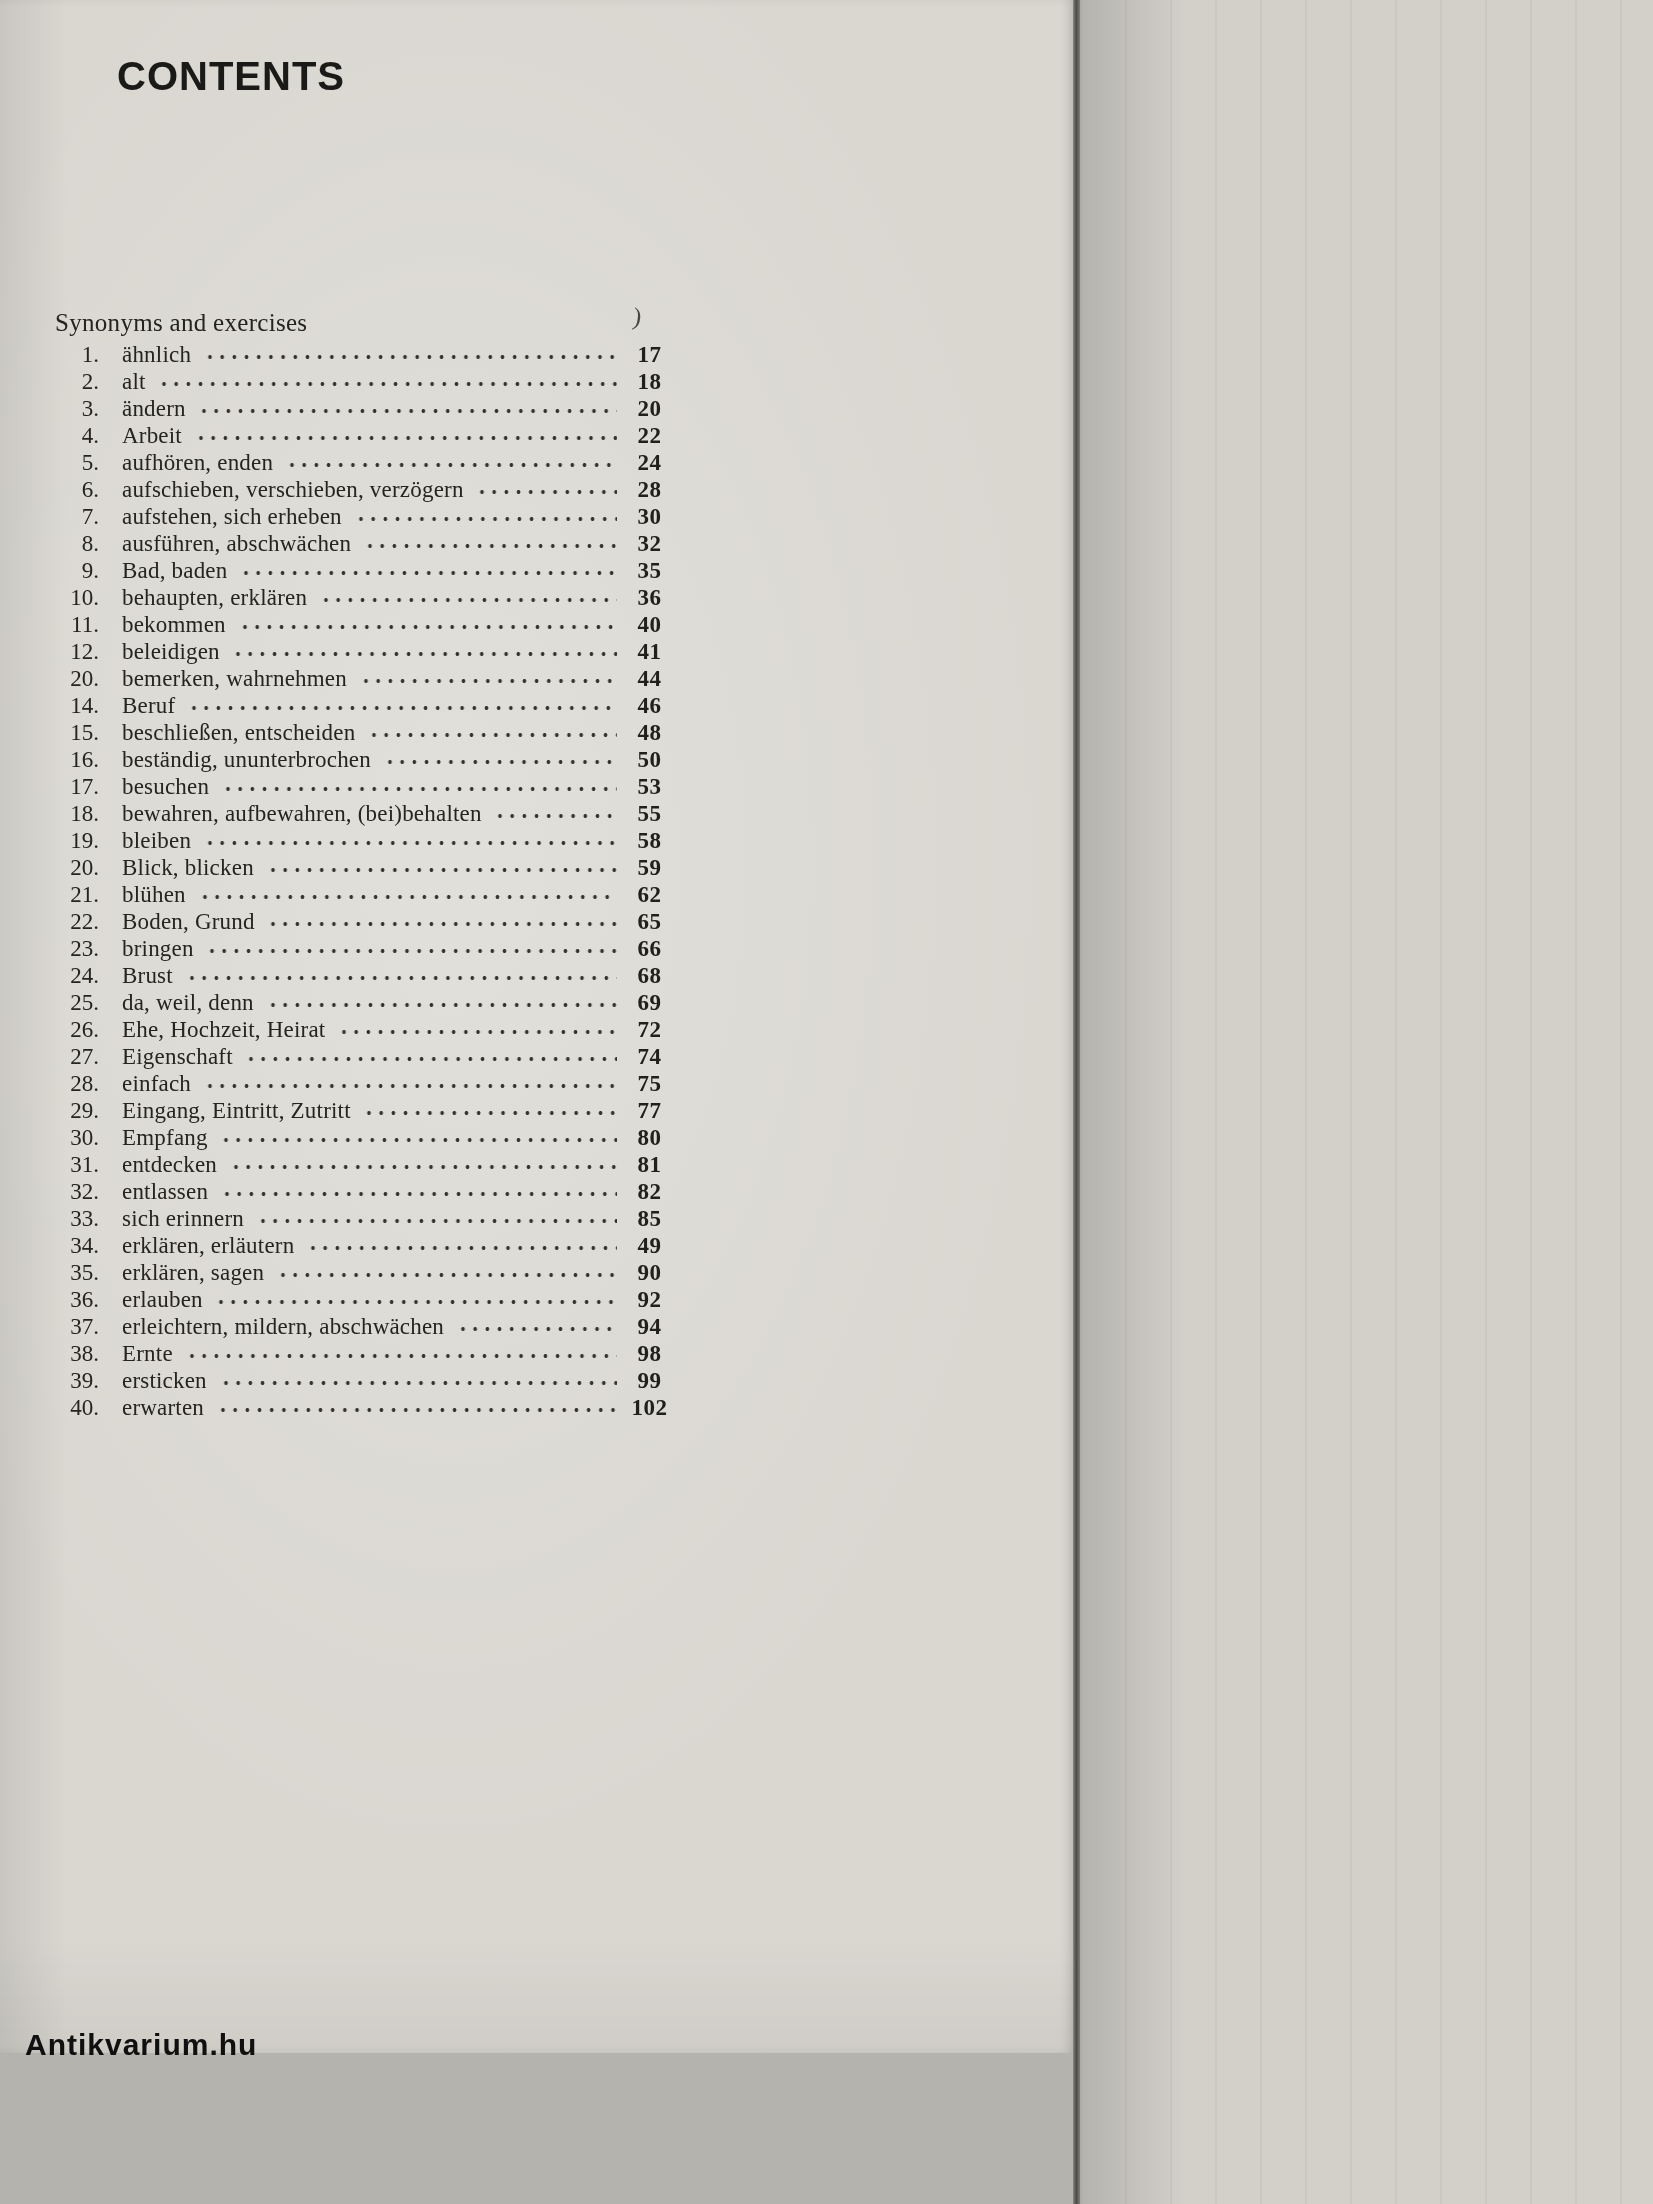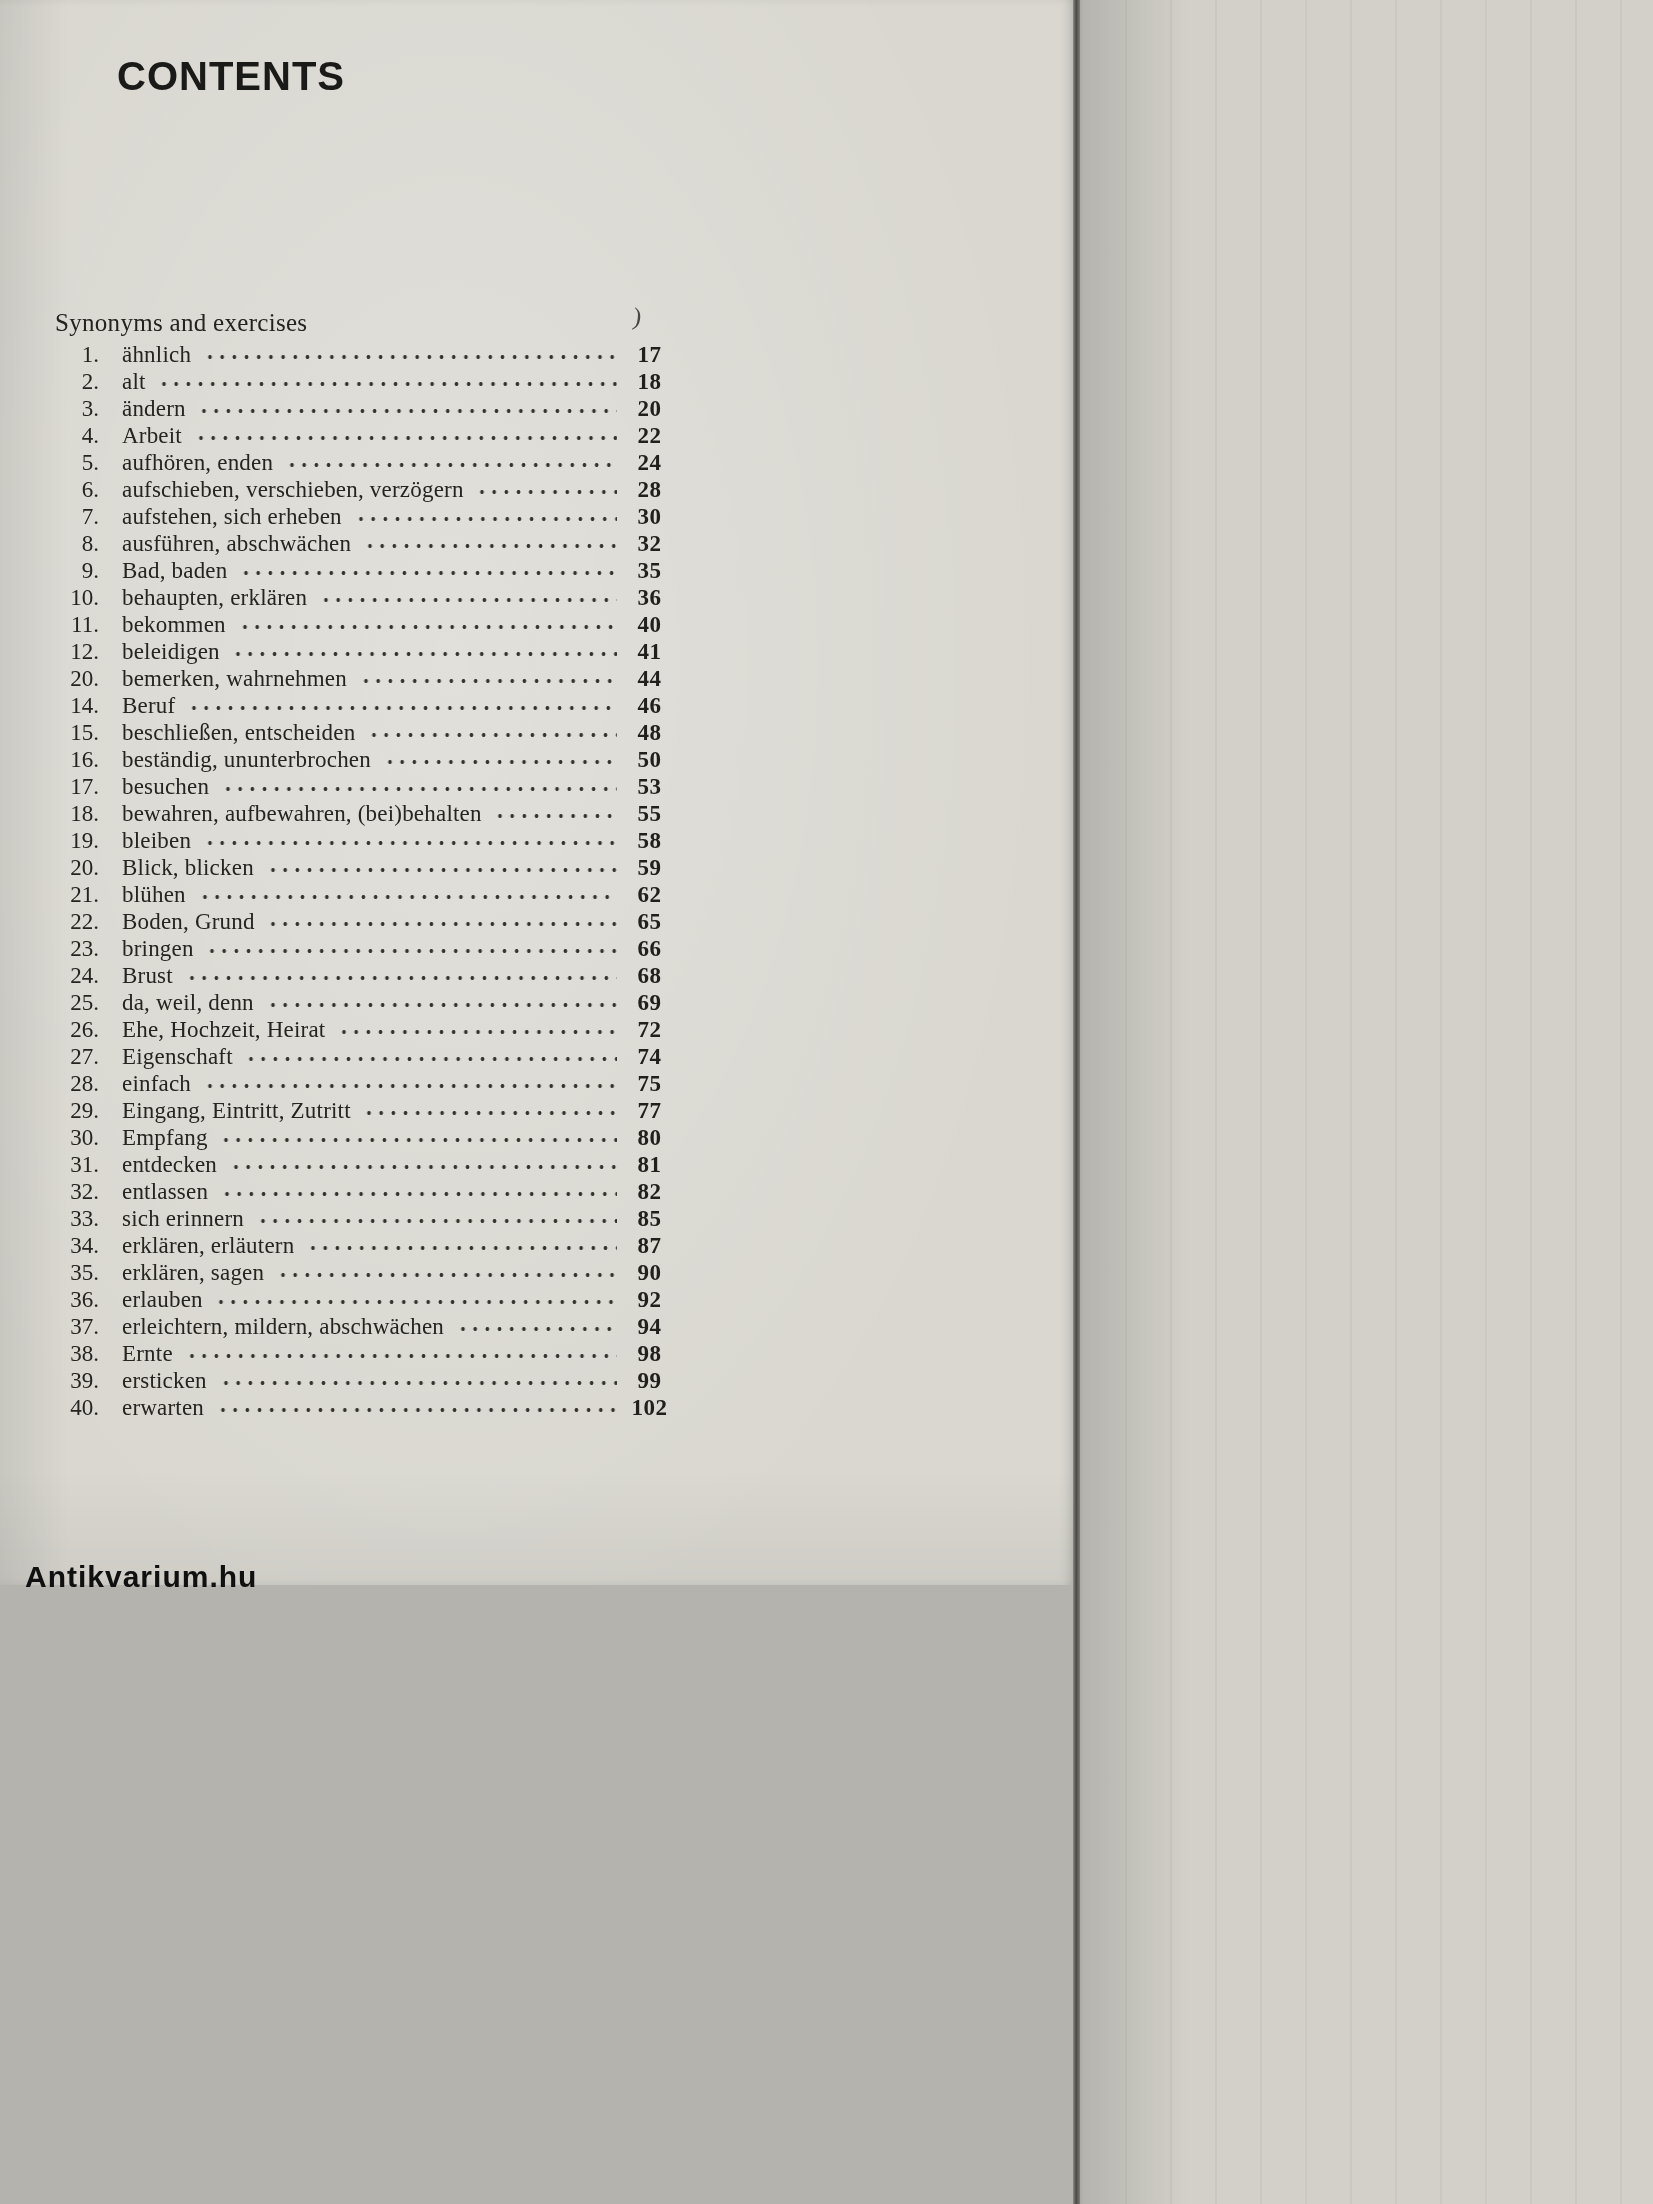--- a/index.html
+++ b/index.html
@@ -5,21 +5,21 @@
   html,body{margin:0;padding:0;}
   body{
     width:1654px;height:2205px;
     position:relative;
     overflow:hidden;
     background:#b5b3ad;
     font-family:"Liberation Serif","DejaVu Serif",serif;
   }
   
   .sheet{
-    position:absolute;left:0;top:0;width:1073px;height:1585px;
+    position:absolute;left:0;top:0;width:1073px;height:2053px;
     background:
       radial-gradient(ellipse 873px 1456px at 42% 42%, rgba(255,255,255,0.22), rgba(255,255,255,0) 70%),
       linear-gradient(90deg, rgba(0,0,0,0.08), rgba(0,0,0,0) 68px),
       linear-gradient(0deg, rgba(0,0,0,0.05), rgba(0,0,0,0) 116px),
       #d9d7d0;
     box-shadow: inset -7.8px 0 13.6px -7.8px rgba(0,0,0,0.25);
   }
   
   .page-edge{
     position:absolute;left:1073px;top:0;width:6.8px;height:2205px;
@@ -316,21 +316,21 @@
         <span class="num">33.</span>
         <span class="label">sich erinnern</span>
         <span class="dots"></span>
         <span class="pg">85</span>
       </div>
 
       <div class="row">
         <span class="num">34.</span>
         <span class="label">erklären, erläutern</span>
         <span class="dots"></span>
-        <span class="pg">87</span>
+        <span class="pg">49</span>
       </div>
 
       <div class="row">
         <span class="num">35.</span>
         <span class="label">erklären, sagen</span>
         <span class="dots"></span>
         <span class="pg">90</span>
       </div>
 
       <div class="row">

